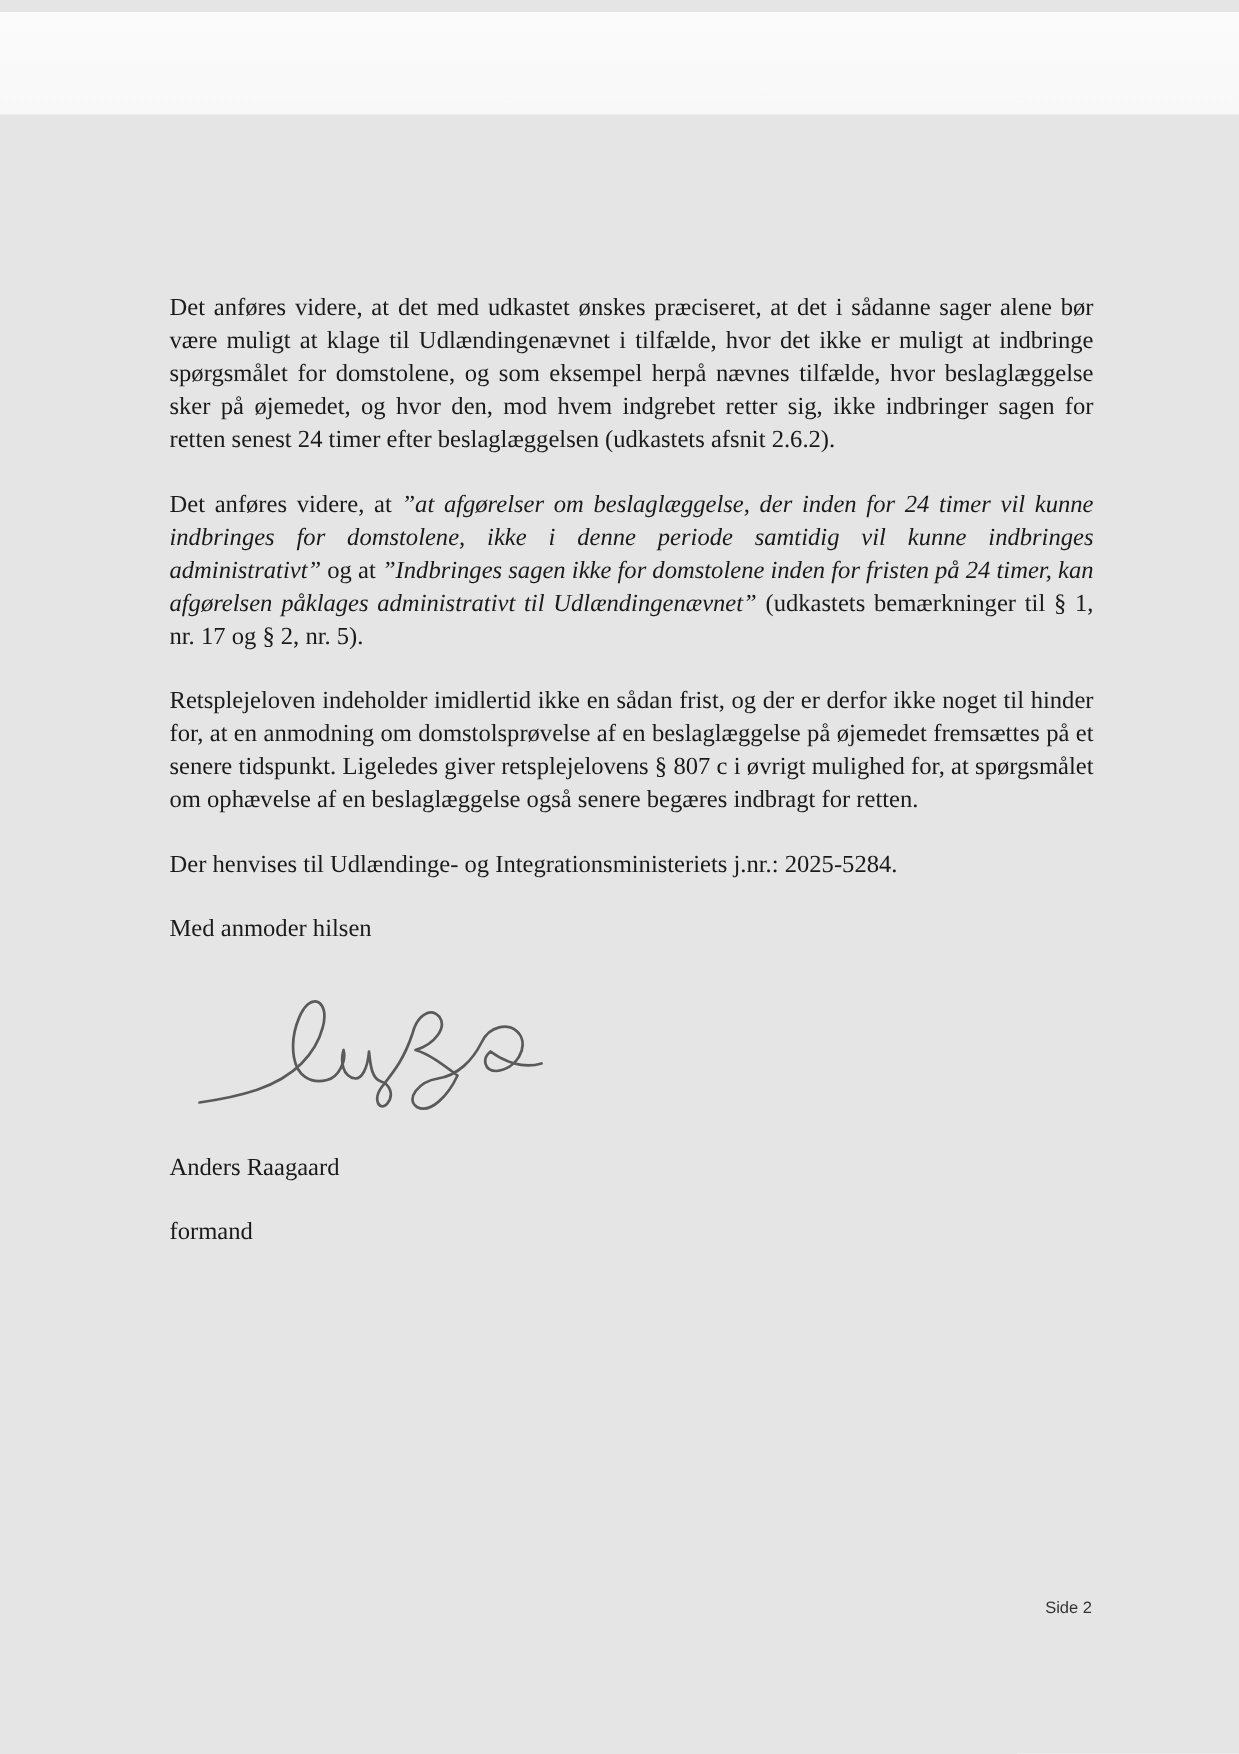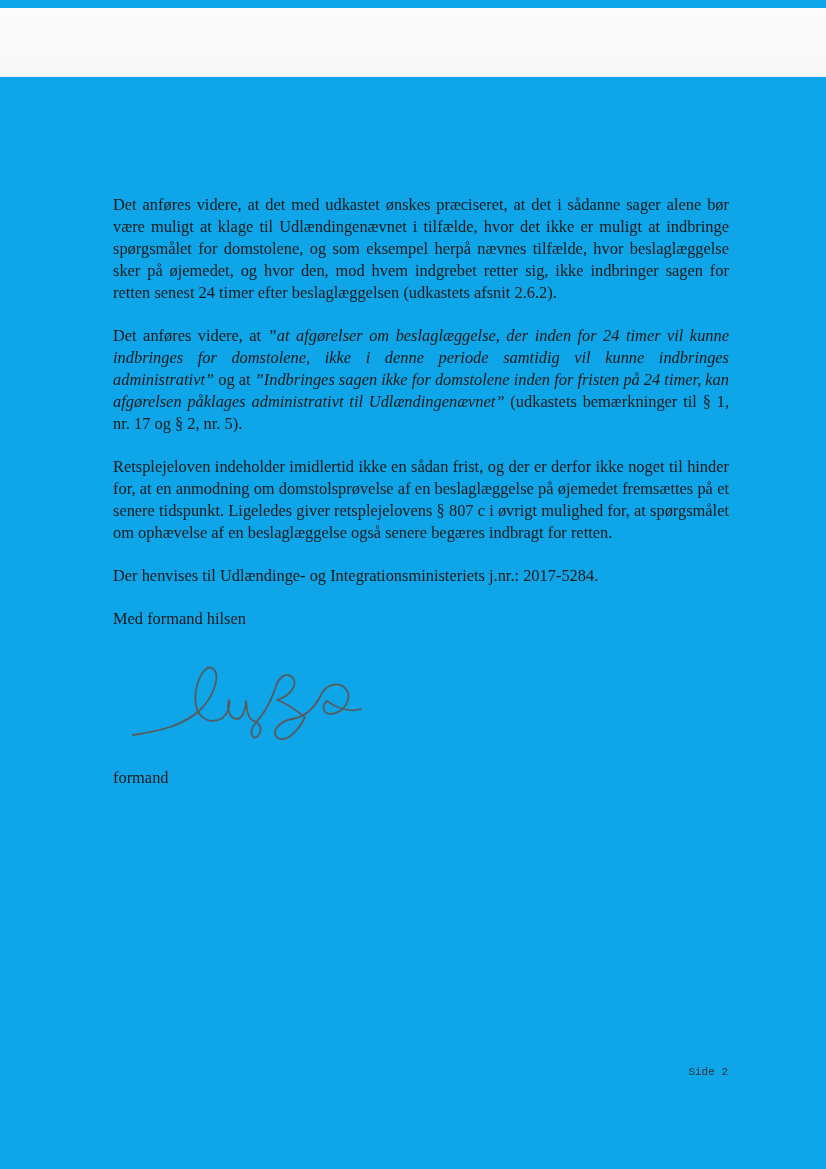--- a/index.html
+++ b/index.html
@@ -4,21 +4,21 @@
 <style>
   html,body{margin:0;padding:0;}
   body{
     width:826px;height:1169px;position:relative;
     background:#ffffff;
     font-family:"Liberation Serif","DejaVu Serif",serif;
     color:#1a1a1a;
     overflow:hidden;
   }
   .page{
-    position:absolute;inset:0;background:#0ea5e9;
+    position:absolute;inset:0;background:#e5e5e5;
   }
   .scan-band{
     position:absolute;left:0;top:8px;width:826px;height:68px;
     background:linear-gradient(#fbfbfb,#f8f8f8);
     border-bottom:1px solid #ececec;
   }
   .letter-body{
     position:absolute;left:113px;top:194px;width:616px;
     font-size:16.4px;line-height:22px;
   }
@@ -31,21 +31,21 @@
   .closing{margin-top:4px;}
   .signature-wrap{
     margin:8px 0 4px 14px;
     width:250px;height:112px;
   }
   .sig-name,.sig-title{
     text-align:left;margin:0;line-height:22px;
   }
   .page-number{
     position:absolute;right:98px;top:1066px;
-    font-family:Liberation Mono, monospace;
+    font-family:Liberation Sans, sans-serif;
     font-size:11px;color:#333;
   }
 </style>
 </head>
 <body>
 
 <div class="page">
 
   <div class="scan-band"></div>
 
@@ -53,23 +53,23 @@
 
     <p>Det anføres videre, at det med udkastet ønskes præciseret, at det i sådanne sager alene bør være muligt at klage til Udlændingenævnet i tilfælde, hvor det ikke er muligt at indbringe spørgsmålet for domstolene, og som eksempel herpå nævnes tilfælde, hvor beslaglæggelse sker på øjemedet, og hvor den, mod hvem indgrebet retter sig, ikke indbringer sagen for retten senest 24 timer efter beslaglæggelsen (udkastets afsnit 2.6.2).</p>
 
     <p><span>Det anføres videre, at </span><em>”at afgørelser om beslaglæggelse, der inden for 24 timer vil kunne indbringes for domstolene, ikke i denne periode samtidig vil kunne indbringes administrativt”</em><span> og at </span><em>”Indbringes sagen ikke for domstolene inden for fristen på 24 timer, kan afgørelsen påklages administrativt til Udlændingenævnet”</em><span> (udkastets bemærkninger til § 1, nr. 17 og § 2, nr. 5).</span></p>
 
 
     <p>Retsplejeloven indeholder imidlertid ikke en sådan frist, og der er derfor ikke noget til hinder for, at en anmodning om domstolsprøvelse af en beslaglæggelse på øjemedet fremsættes på et senere tidspunkt. Ligeledes giver retsplejelovens § 807 c i øvrigt mulighed for, at spørgsmålet om ophævelse af en beslaglæggelse også senere begæres indbragt for retten.</p>
 
 
 
-    <p class="single">Der henvises til Udlændinge- og Integrationsministeriets j.nr.: 2017-5284.</p>
+    <p class="single">Der henvises til Udlændinge- og Integrationsministeriets j.nr.: 2025-5284.</p>
 
-    <p class="single closing">Med formand hilsen</p>
+    <p class="single closing">Med anmoder hilsen</p>
 
     <div class="signature-wrap">
       <svg width="250" height="112" viewBox="0 0 250 112" xmlns="http://www.w3.org/2000/svg" aria-hidden="true">
         <path d="M6,84
                  C34,80 58,74 74,58
                  C88,44 94,22 85,17
                  C76,13 66,36 69,54
                  C71,66 80,72 91,69
                  C99,67 104,56 102,49
                  C100,56 101,67 110,68
@@ -84,19 +84,20 @@
                  C172,79 160,92 151,87
                  C143,82 152,70 165,68
                  C178,66 188,56 194,44
                  C199,33 212,30 219,38
                  C226,47 217,62 204,63
                  C196,63 194,55 200,50
                  C208,56 221,62 234,58" fill="none" stroke="#5a5a5a" stroke-width="1.8" stroke-linecap="round" stroke-linejoin="round"></path>
       </svg>
     </div>
 
+    <p class="sig-name">Anders Raagaard</p>
     <p class="sig-title">formand</p>
 
   </div>
 
   <div class="page-number">Side 2</div>
 
 </div>
 
 </body></html>

